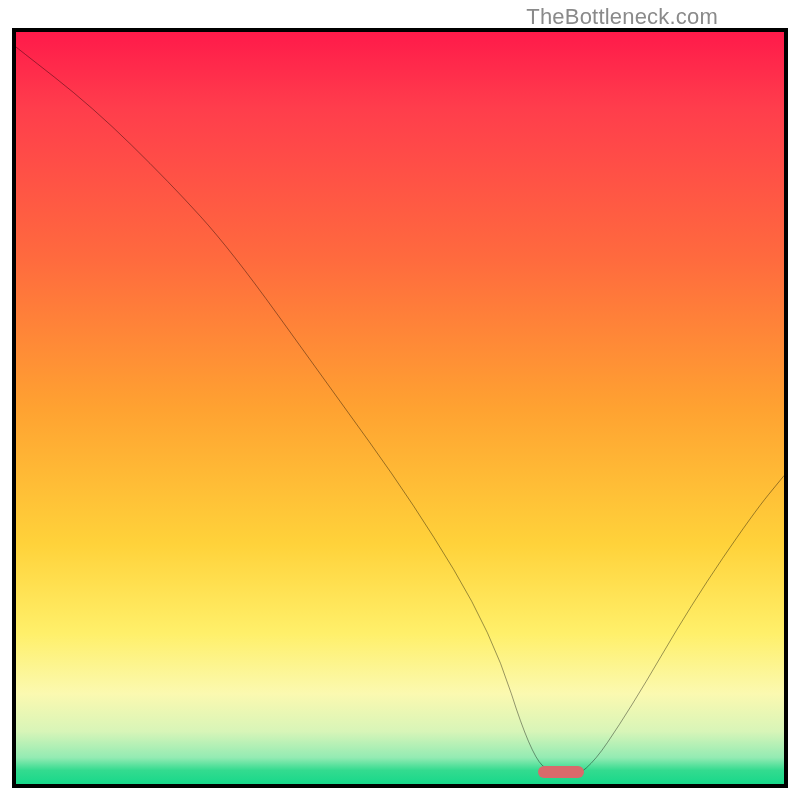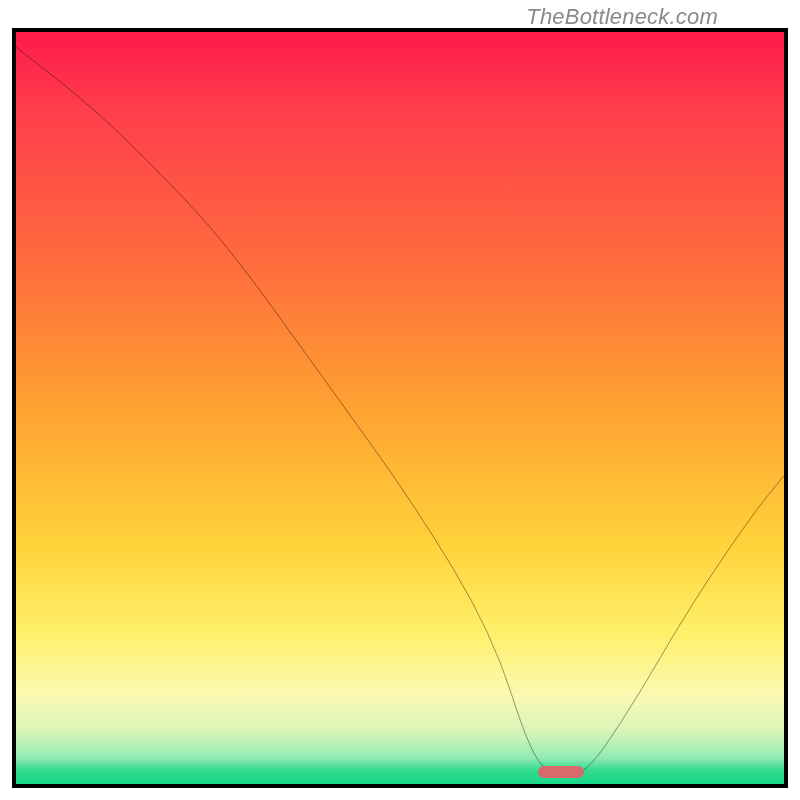--- a/index.html
+++ b/index.html
@@ -9,21 +9,20 @@
     height: 800px;
     background: #ffffff;
     font-family: Arial, Helvetica, sans-serif;
     overflow: hidden;
   }
   .frame {
     position: relative;
     width: 732px;
     height: 800px;
     box-sizing: border-box;
-    font-style: italic;
   }
   .plot-outer {
     position: absolute;
     left: 12px;
     top: 28px;
     width: 776px;
     height: 760px;
     background: #ffffff;
     border: 4px solid #000000;
     box-sizing: border-box;

